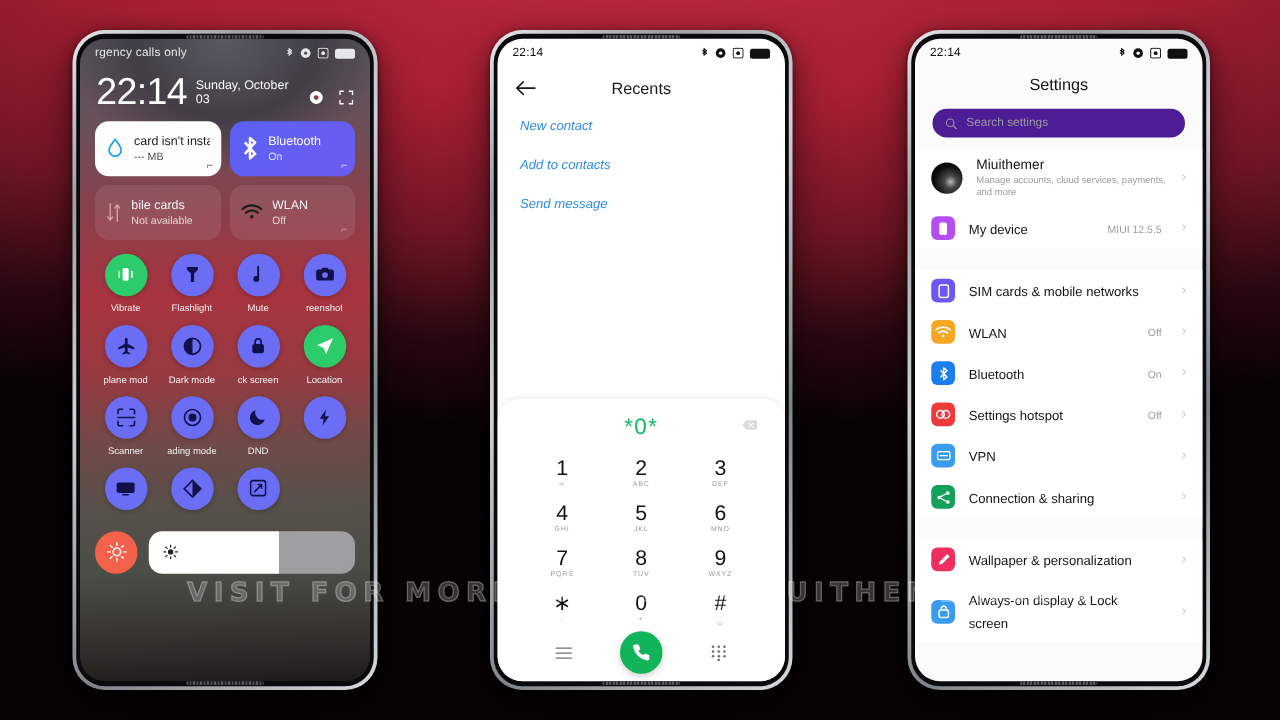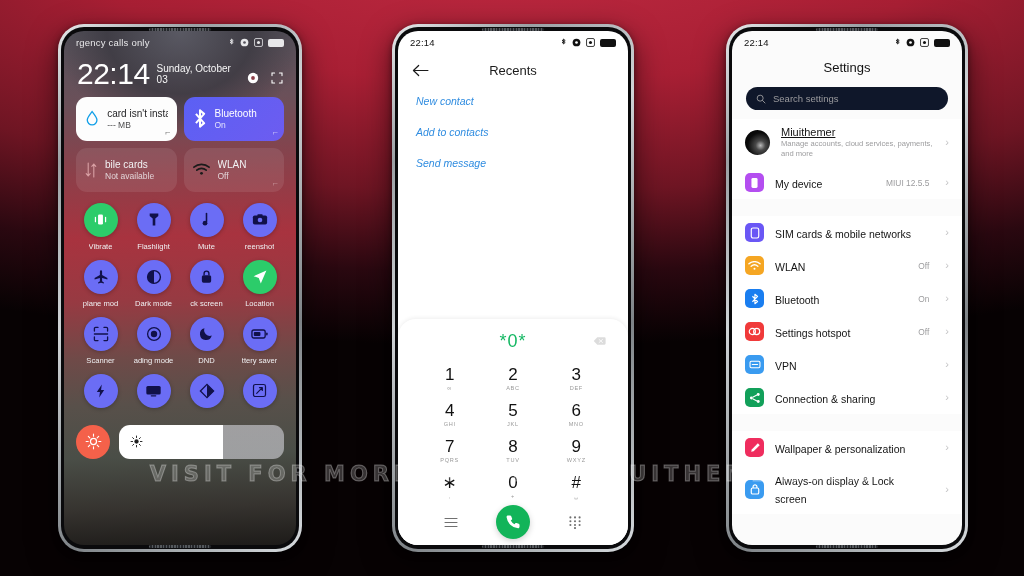--- a/index.html
+++ b/index.html
@@ -149,33 +149,33 @@
   .dl-actions { display: grid; grid-template-columns: 1fr 1fr 1fr; align-items: center; padding: 2px 22px 0 22px; }
   .dl-call { width: 34px; height: 34px; border-radius: 50%; background: #12b459; margin: 0 auto;
              display: flex; align-items: center; justify-content: center; box-shadow: 0 2px 6px rgba(0,0,0,.18); }
   .dl-sideicon { display: flex; align-items: center; justify-content: center; opacity: .72; }
 
   
   .st-screen { background: #fbfbfb; display: flex; flex-direction: column; }
   .st-screen .statusbar { color: #111; }
   .st-title { text-align: center; font-size: 13px; color: #131313; padding: 12px 0 0 0; }
   .st-search {
-    margin: 12px 14px 0 14px; height: 23px; border-radius: 12px; background: #0f172a;
+    margin: 12px 14px 0 14px; height: 23px; border-radius: 12px; background: #4c1d95;
     display: flex; align-items: center; gap: 7px; padding: 0 10px;
   }
   .st-search-ph { font-size: 9.5px; color: #9b9b9e; }
   .st-card { margin-top: 9px; background: #fff; }
   .st-row { display: flex; align-items: center; gap: 11px; padding: 7px 13px; min-height: 33px; }
   .st-ico { width: 19px; height: 19px; border-radius: 5px; flex: 0 0 auto;
             display: flex; align-items: center; justify-content: center; }
   .st-avatar { width: 25px; height: 25px; border-radius: 50%; flex: 0 0 auto;
                background: radial-gradient(circle at 62% 62%, #b9b9b9 0%, #4a4a4a 22%, #0b0b0b 58%, #000 100%); }
   .st-txt { flex: 1; min-width: 0; }
   .st-name { font-size: 10.5px; color: #141414; }
-  .st-name.big { font-size: 11px; font-weight: 500; text-decoration: underline; }
+  .st-name.big { font-size: 11px; font-weight: 500; }
   .st-sub { font-size: 7.6px; color: #9c9c9e; line-height: 1.32; margin-top: 1px; }
   .st-val { font-size: 8.4px; color: #9c9c9e; margin-right: 5px; white-space: nowrap; }
   .st-chev { color: #c4c4c6; font-size: 11px; line-height: 1; flex: 0 0 auto; }
   .st-gap { height: 8px; background: #fbfbfb; }
 
   
   .watermark {
     position: absolute; left: 0; right: 0; top: 462px;
     text-align: center;
     font-size: 21px; font-weight: 700; letter-spacing: 5px;
@@ -366,30 +366,20 @@
             </span>
             <span class="cc-label">ading mode</span>
           </div>
           <div class="cc-item">
             <span class="cc-circ">
               <svg width="15" height="15" viewBox="0 0 16 16">
                   <path d="M13.6 10.2A6.2 6.2 0 015.8 2.4 6.4 6.4 0 1013.6 10.2z" fill="#11114a"></path>
                 </svg>
             </span>
             <span class="cc-label">DND</span>
-          </div>
-          <div class="cc-item">
-            <span class="cc-circ">
-              <svg width="17" height="12" viewBox="0 0 18 12">
-                  <rect x="1" y="1.8" width="14" height="8.4" rx="2" stroke="#11114a" stroke-width="1.4" fill="none"></rect>
-                  <rect x="3" y="4" width="7" height="4" rx="1" fill="#11114a"></rect>
-                  <rect x="16" y="4.4" width="1.6" height="3.2" rx=".8" fill="#11114a"></rect>
-                </svg>
-            </span>
-            <span class="cc-label">ttery saver</span>
           </div>
 
           <div class="cc-item">
             <span class="cc-circ">
               <svg width="11" height="16" viewBox="0 0 12 16">
                   <path d="M7.4 1L2 9h3.4L4.6 15 10 7H6.6z" fill="#11114a"></path>
                 </svg>
             </span>
             <span class="cc-label"></span>
           </div>

